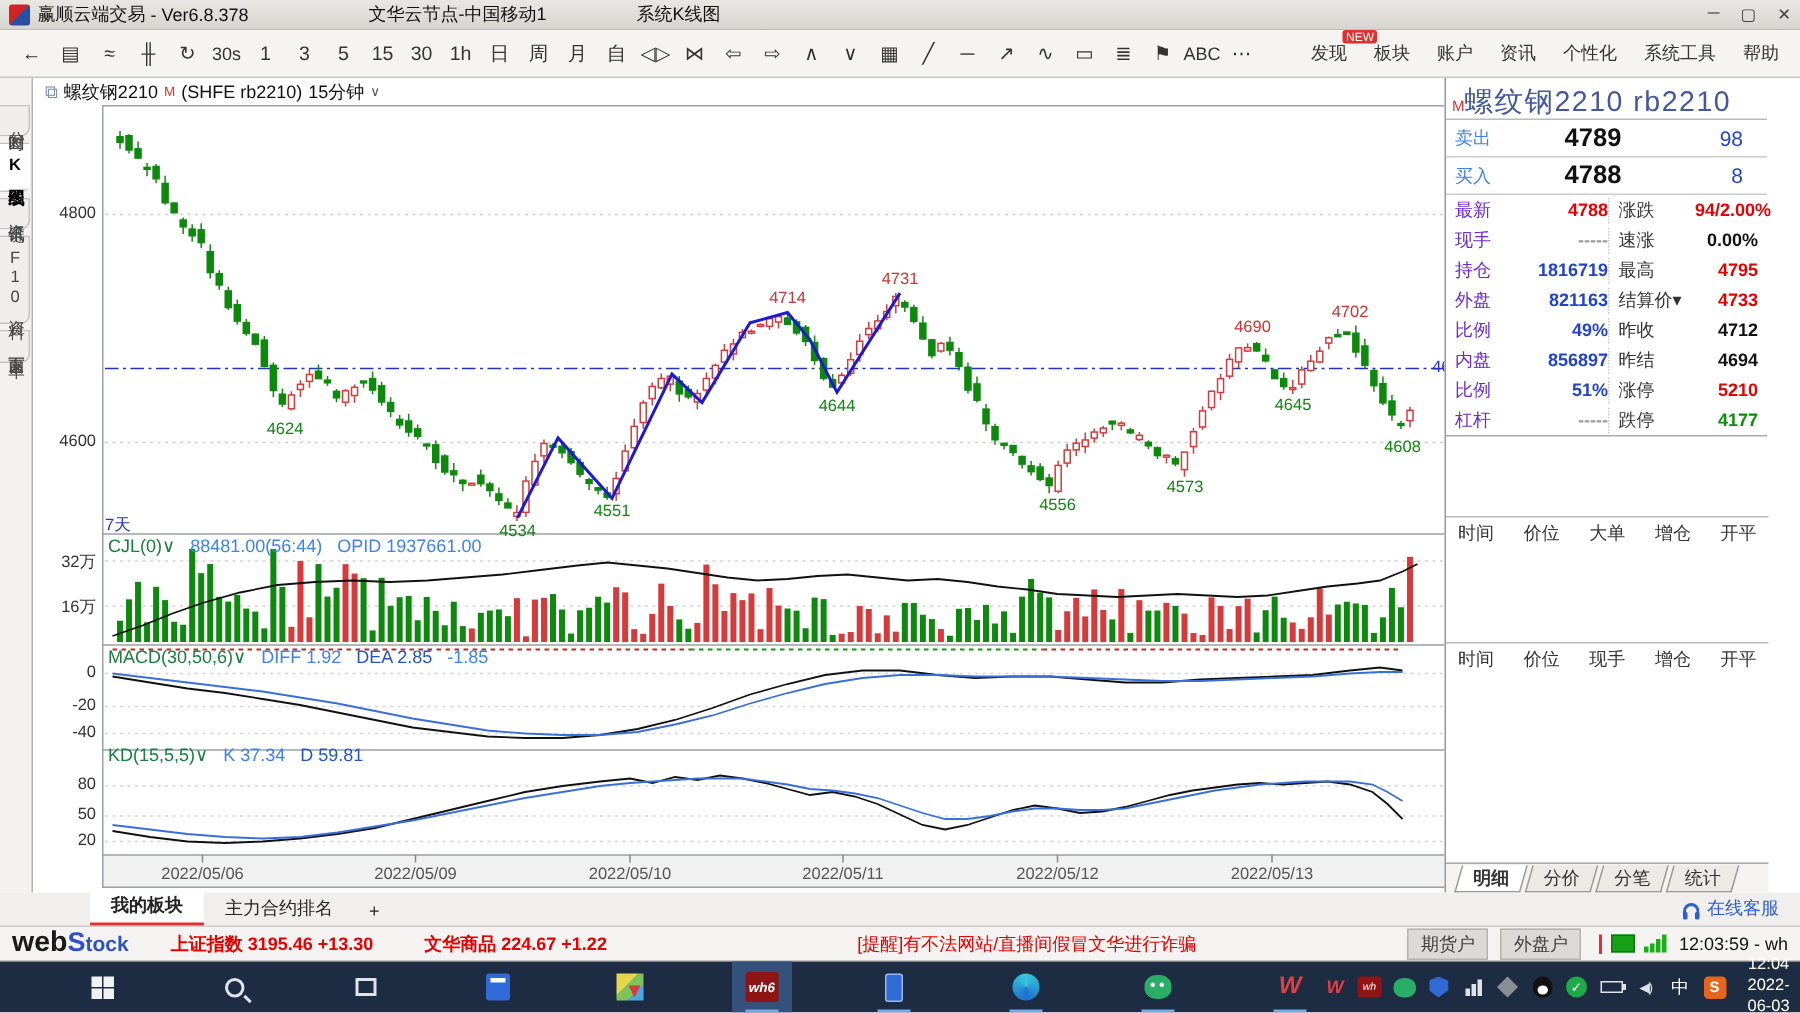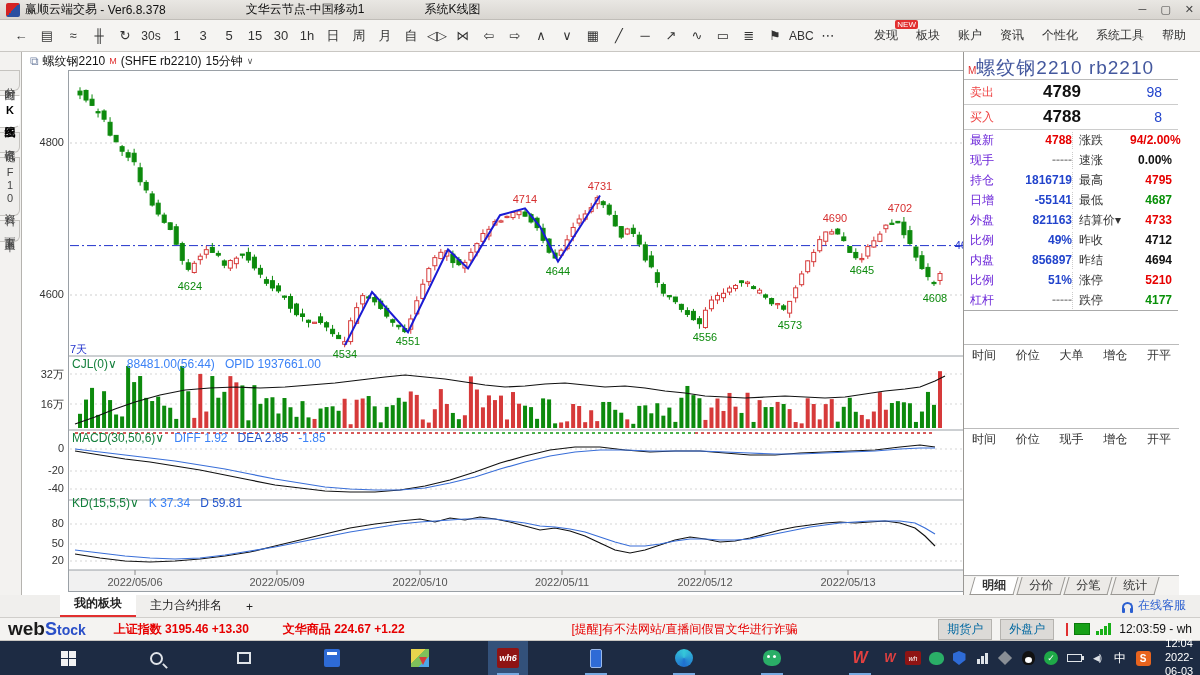--- a/index.html
+++ b/index.html
@@ -42,21 +42,21 @@
   .ind-header{position:absolute;left:50px;display:flex;gap:10px;font-size:12px;white-space:nowrap;}
   .ind-title{color:#15803d;}
   .ind-val{color:#3b82f6;}
   .ind-blue{color:#2255cc;}
   
   .rightpanel{position:absolute;left:963px;top:0;width:215px;height:543px;background:#fff;border-left:1px solid #9a9894;}
   .rp-title{height:28px;display:flex;align-items:baseline;padding:3px 6px 0 4px;border-bottom:1px solid #bbb;}
   .rp-title .sup-m{font-size:10px;}
   .rp-name{font-size:19px;color:#44589e;letter-spacing:1px;}
   .bidask{display:grid;grid-template-columns:36px 1fr 54px;align-items:center;height:25px;border-bottom:1px solid #ccc;padding:0 6px;}
-  .ba-label{font-size:12px;color:#ef4444;}
+  .ba-label{font-size:12px;color:#3b82f6;}
   .ba-price{font-size:17px;font-weight:bold;color:#111;text-align:center;}
   .ba-vol{font-size:14px;color:#2244cc;text-align:right;padding-right:10px;}
   #quote-rows{border-bottom:1px solid #aaa;}
   .q-row{display:grid;grid-template-columns:36px 66px 58px auto;align-items:center;height:20px;padding:0 6px;}
   .q-l{color:#6d28d9;}
   .q-l2{color:#333;border-left:1px dotted #ccc;padding-left:6px;}
   .q-v{text-align:right;font-weight:bold;}
   .c-red{color:#e60000;}
   .c-blue{color:#2244cc;}
   .c-green{color:#089008;}
@@ -78,21 +78,21 @@
   .hp-icon::before{left:-2px;}
   .hp-icon::after{right:-2px;}
   
   .statusbar{position:absolute;left:0;top:618px;width:1200px;height:23px;background:#f4f3f1;border-bottom:1px solid #c9c7c3;display:flex;align-items:center;padding:0 8px;font-size:12px;}
   .logo{display:flex;align-items:baseline;margin-right:28px;}
   .logo-web{font-weight:bold;color:#1a1a1a;font-size:19px;}
   .logo-s{font-weight:bold;color:#2b50c8;font-size:18px;line-height:12px;}
   .logo-tock{font-weight:bold;color:#2b50c8;font-size:14px;}
   .ticker{color:#e60000;font-weight:bold;margin-right:34px;white-space:nowrap;}
   .alert{color:#e60000;margin:0 auto;white-space:nowrap;}
-  .acct-btn{background:#dcdad7;border:1px solid #b5b3af;padding:1px 8px;margin-left:8px;color:#0369a1;}
+  .acct-btn{background:#dcdad7;border:1px solid #b5b3af;padding:1px 8px;margin-left:8px;color:#404040;}
   .sig-pipe{width:2px;height:13px;background:#e03030;margin:0 6px 0 12px;}
   .sig-block{width:16px;height:12px;background:#17a017;border:1px solid #0a7a0a;margin-right:6px;}
   .sig-bars{display:flex;align-items:flex-end;gap:1px;height:12px;margin-right:8px;}
   .sig-bars i{display:block;width:3px;background:#18b018;}
   .sb-time{color:#111;white-space:nowrap;}
   
   .taskbar{position:absolute;left:0;top:641px;width:1200px;height:34px;background:#1d2b43;display:flex;align-items:stretch;}
   .tk-cell{width:40px;display:flex;align-items:center;justify-content:center;position:relative;margin-left:48px;}
   .tk-cell.active{background:#33517a;}
   .tk-cell.running::after{content:"";position:absolute;bottom:0;left:9px;right:9px;height:2px;background:#76a9e0;}
@@ -770,26 +770,20 @@
             <span class="q-l2">速涨</span>
             <span class="q-v c-black">0.00%</span>
           </div>
           <div class="q-row">
             <span class="q-l">持仓</span>
             <span class="q-v c-blue">1816719</span>
             <span class="q-l2">最高</span>
             <span class="q-v c-red">4795</span>
           </div>
           <div class="q-row">
-            <span class="q-l">日增</span>
-            <span class="q-v c-blue">-55141</span>
-            <span class="q-l2">最低</span>
-            <span class="q-v c-green">4687</span>
-          </div>
-          <div class="q-row">
             <span class="q-l">外盘</span>
             <span class="q-v c-blue">821163</span>
             <span class="q-l2">结算价▾</span>
             <span class="q-v c-red">4733</span>
           </div>
           <div class="q-row">
             <span class="q-l">比例</span>
             <span class="q-v c-blue">49%</span>
             <span class="q-l2">昨收</span>
             <span class="q-v c-black">4712</span>

